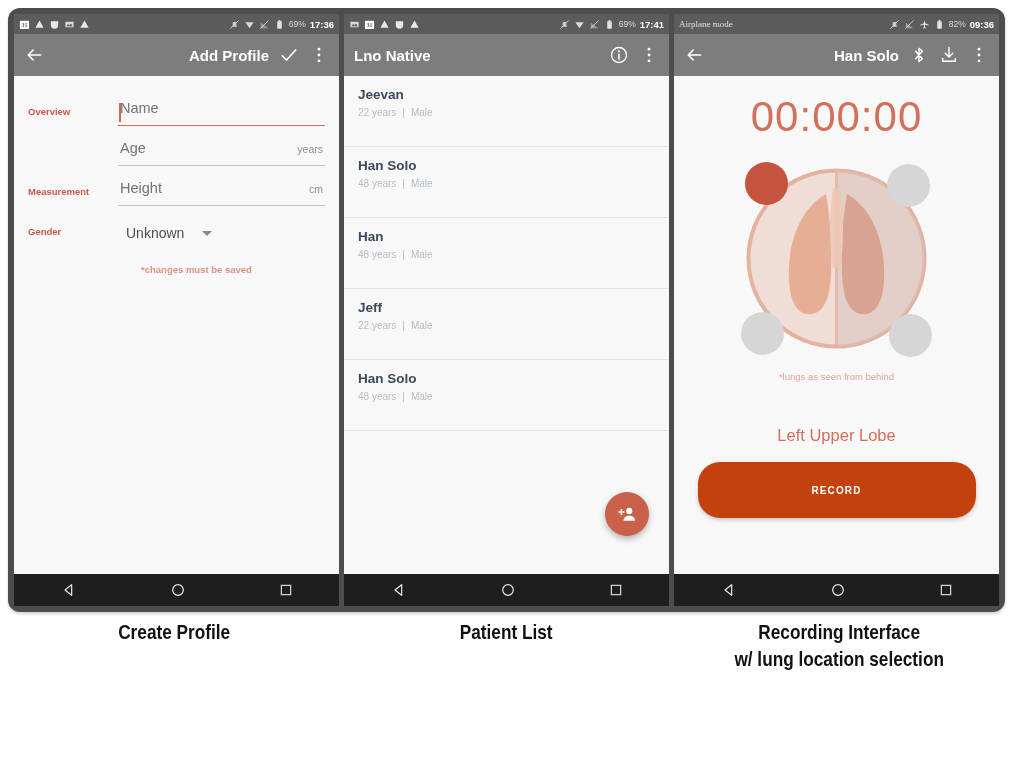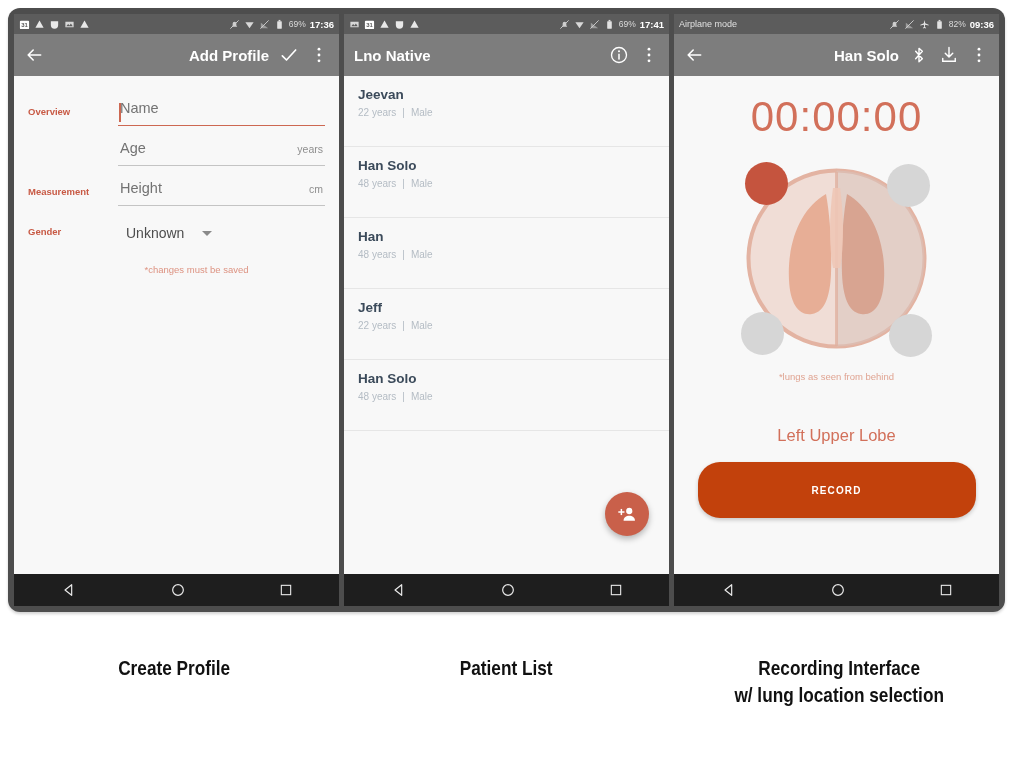--- a/index.html
+++ b/index.html
@@ -42,21 +42,21 @@
   .statusbar {
     height: 20px;
     background: #5c5c5c;
     display: flex;
     align-items: center;
     padding: 0 5px;
     flex: 0 0 auto;
     font-size: 9px;
     color: #e4e4e4;
   }
-  .sb-left { display: flex; align-items: flex-start; gap: 4px; flex: 1 1 auto; min-width: 0; }
+  .sb-left { display: flex; align-items: flex-start; gap: 4px; flex: 1 1 auto; min-width: 0; font-family: Liberation Serif, serif; }
   .sb-right { display: flex; align-items: center; gap: 4px; }
   .sb-text { font-size: 9px; color: #e0e0e0; white-space: nowrap; }
   .sb-time { font-size: 9.5px; color: #ffffff; font-weight: bold; white-space: nowrap; }
   .sb-pct { font-size: 8.5px; color: #dcdcdc; white-space: nowrap; }
   .sb-ico { width: 11px; height: 11px; display: block; }
   .sb-ico svg { display: block; width: 11px; height: 11px; }
 
   
   .appbar {
     height: 42px;
@@ -154,20 +154,21 @@
     border-left: 5px solid transparent;
     border-right: 5px solid transparent;
     border-top: 5px solid #8a8a8a;
   }
   .note {
     text-align: center;
     font-size: 9.5px;
     color: #dd9382;
     margin-top: 18px;
     padding-left: 40px;
+    font-weight: bold;
   }
 
   
   .plist { display: flex; flex-direction: column; }
   .prow {
     padding: 11px 14px 28px 14px;
     border-bottom: 1px solid #e6e6e6;
     cursor: pointer;
   }
   .pname {
@@ -257,21 +258,21 @@
     cursor: pointer;
     box-shadow: 0 2px 4px rgba(0,0,0,0.2);
     border: none;
     font-family: "Liberation Sans", sans-serif;
   }
 
   
   #captions {
     position: absolute;
     left: 8px;
-    top: 655px;
+    top: 619px;
     width: 997px;
     display: flex;
   }
   .caption {
     flex: 1 1 0;
     text-align: center;
     font-family: "Liberation Sans Narrow", "Liberation Sans", sans-serif;
     font-weight: bold;
     font-size: 21px;
     color: #111111;

